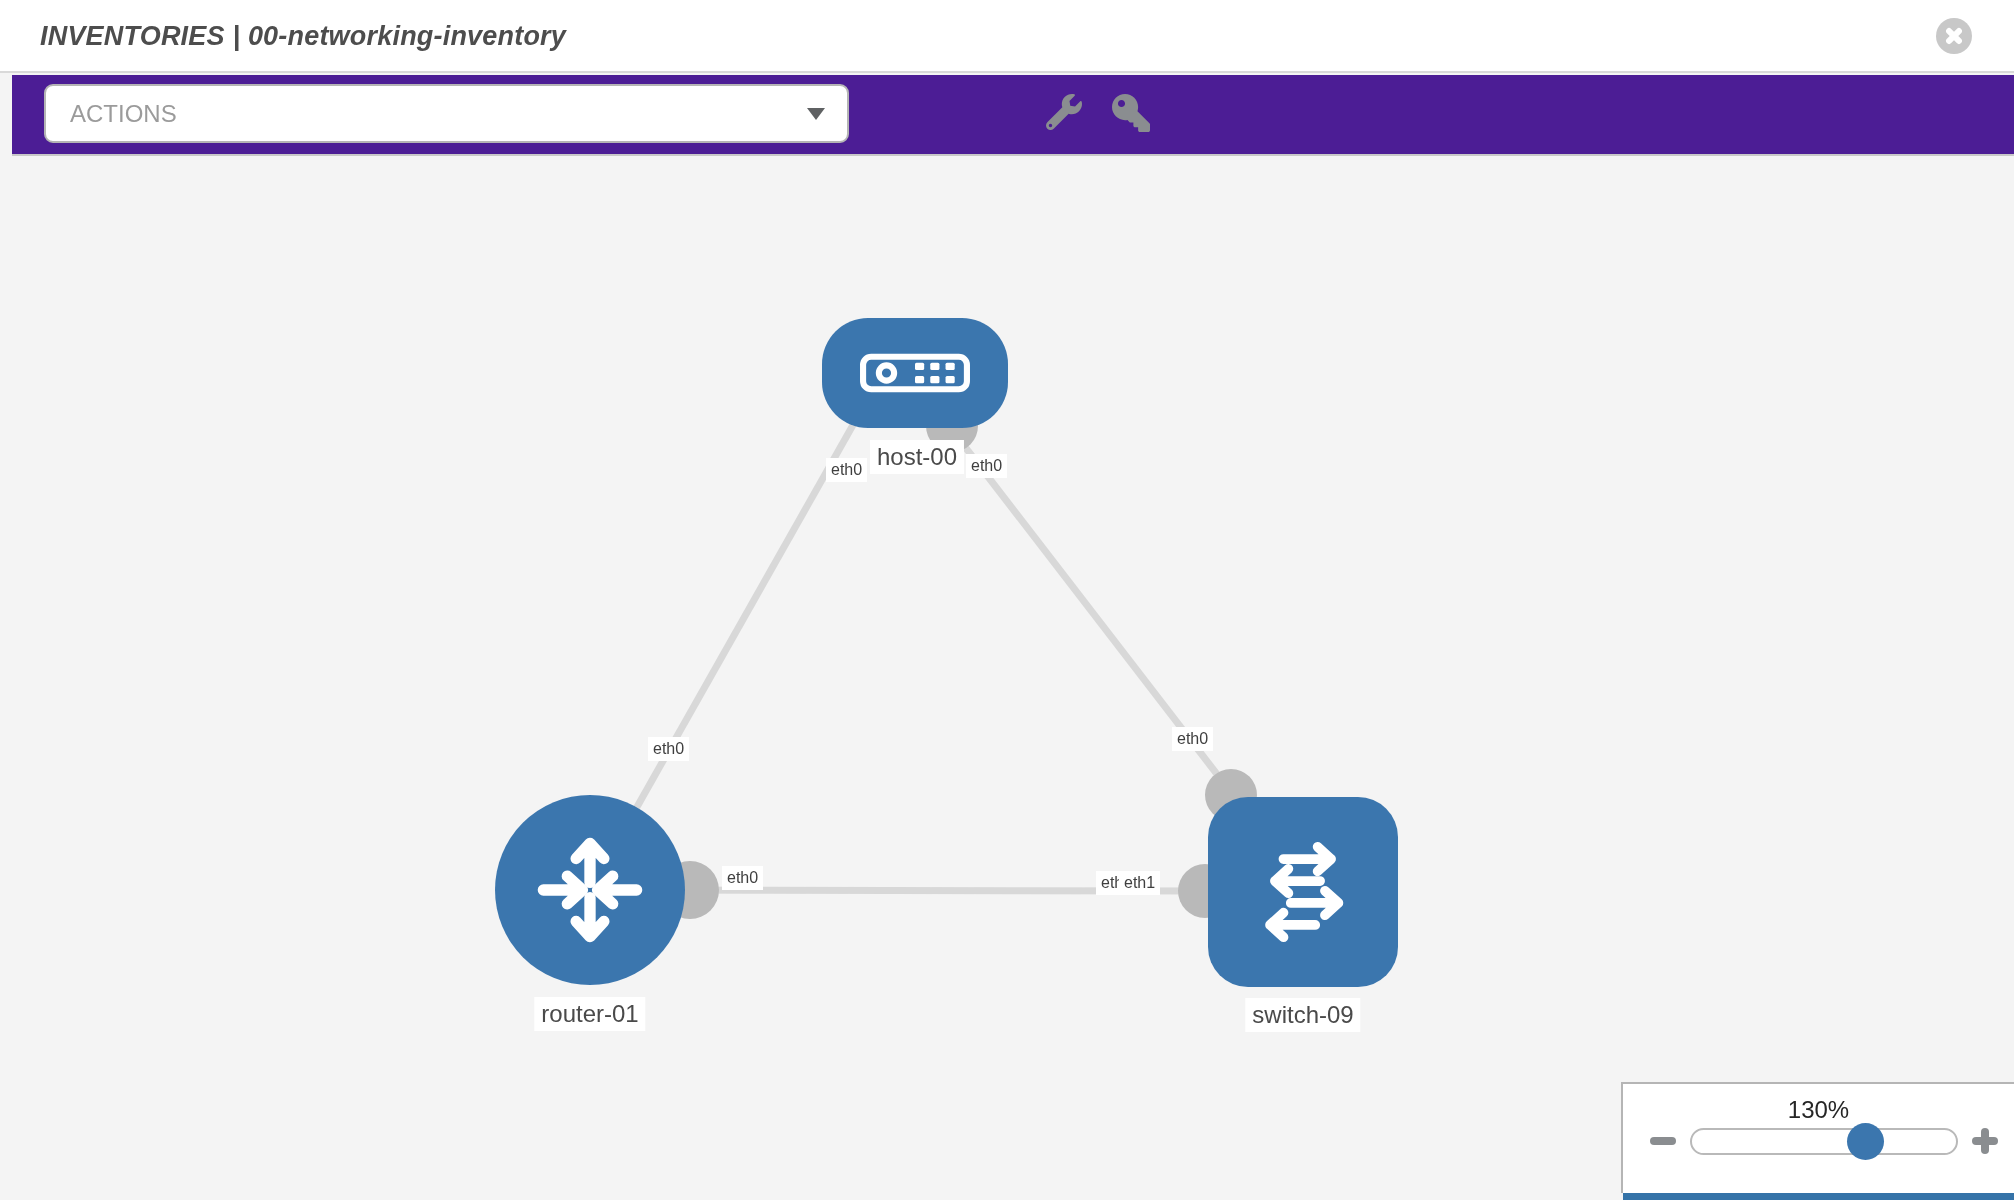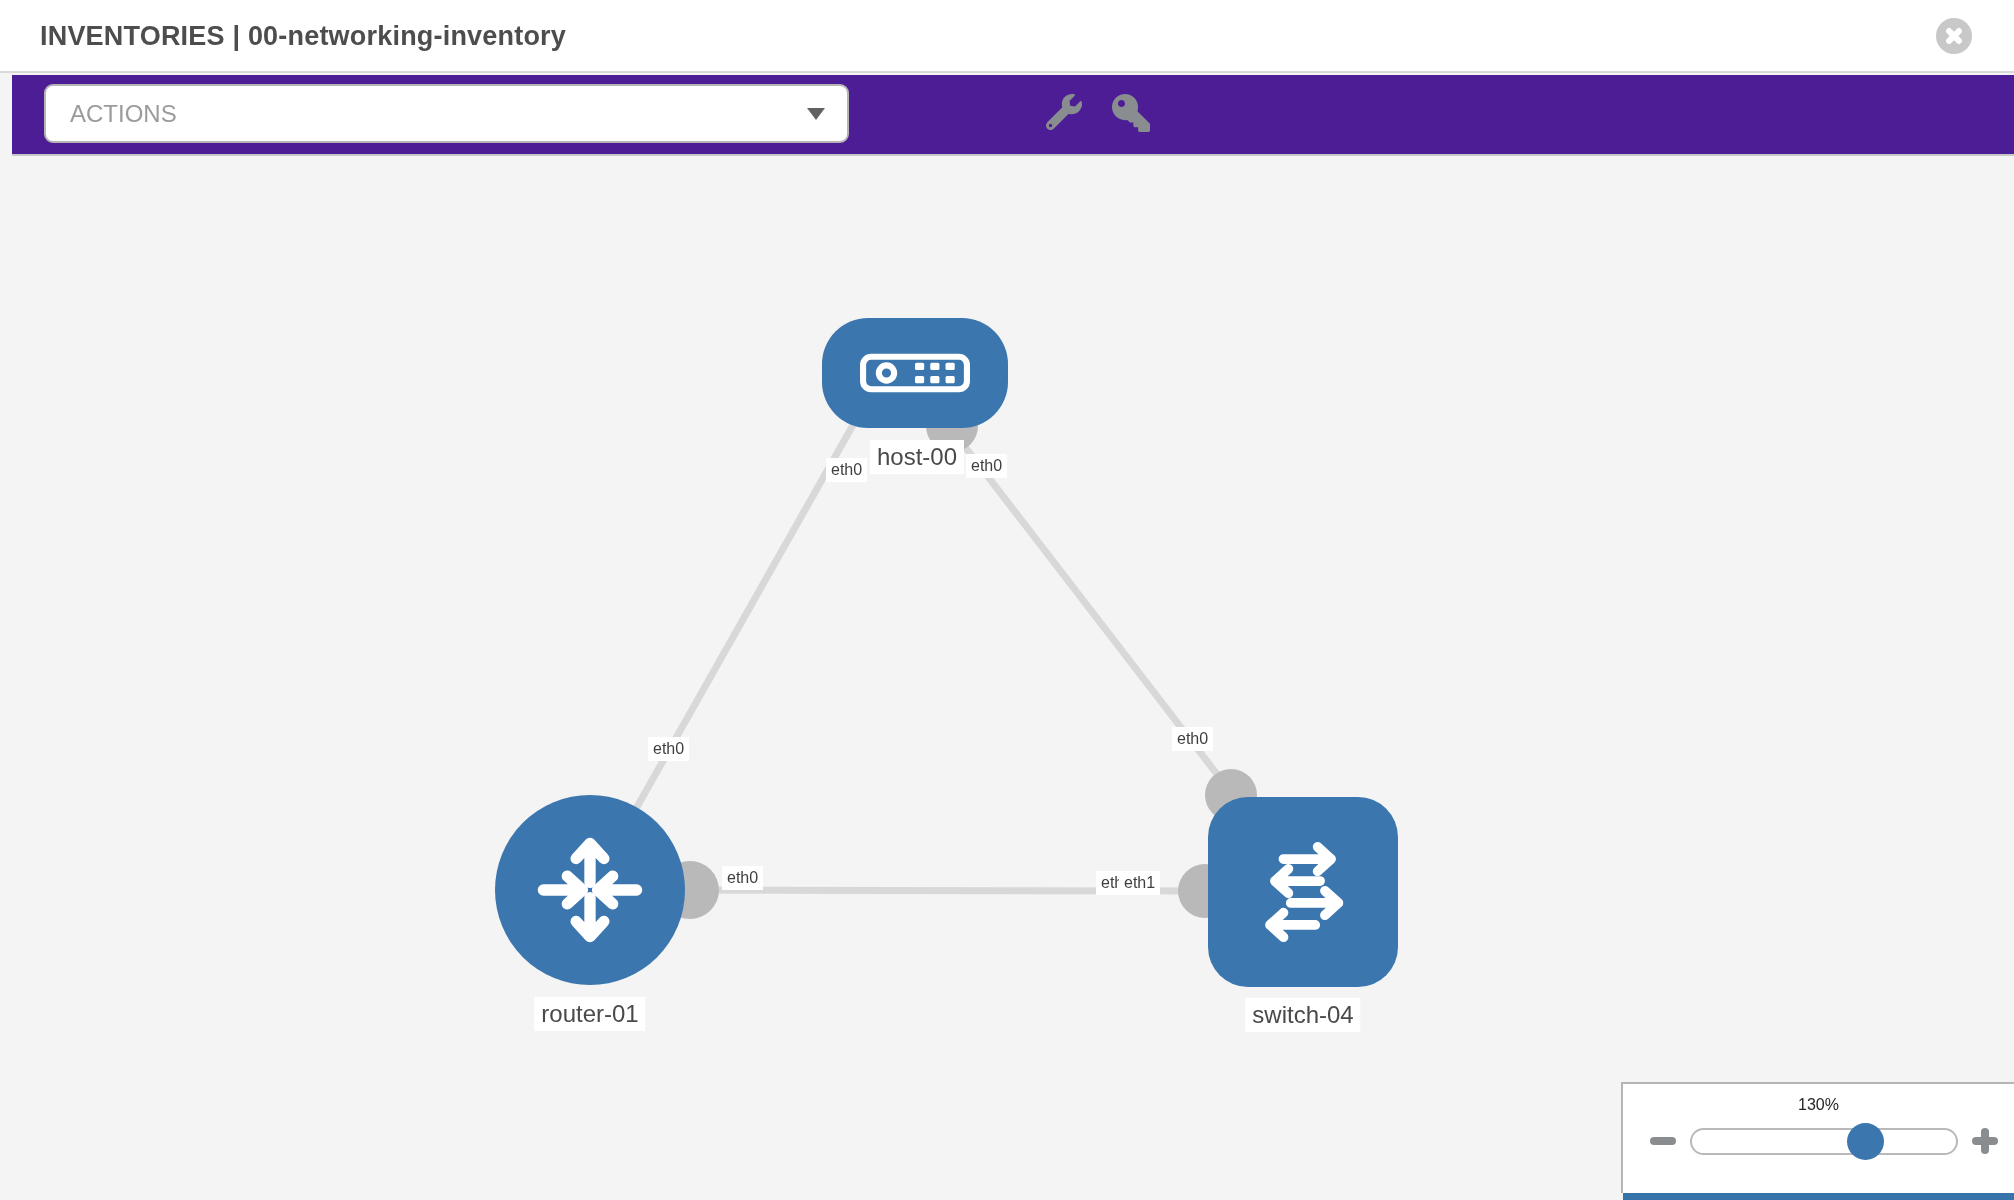--- a/index.html
+++ b/index.html
@@ -6,21 +6,21 @@
   html, body { width: 2014px; height: 1200px; overflow: hidden; }
   body { font-family: "Liberation Sans", sans-serif; background: #f4f4f4; position: relative; }
 
   
   .header {
     position: absolute; left: 0; top: 0; width: 2014px; height: 73px;
     background: #ffffff; border-bottom: 2px solid #d9d9d9; z-index: 10;
   }
   .page-title {
     position: absolute; left: 40px; top: 50%; transform: translateY(-50%);
-    font-size: 27px; font-weight: bold; color: #4d4d4d; letter-spacing: 0.2px;
+    font-size: 27px; font-weight: bold; color: #4d4d4d; letter-spacing: 0.2px; font-style: italic;
   }
   .close-btn {
     position: absolute; right: 42px; top: 18px; width: 36px; height: 36px;
     border-radius: 50%; background: #c8c8c8; cursor: pointer;
   }
   .close-icon { position: absolute; inset: 0; }
   .close-icon::before, .close-icon::after {
     content: ""; position: absolute; left: 50%; top: 50%;
     width: 20px; height: 6px; background: #ffffff; border-radius: 3px;
   }
@@ -86,21 +86,21 @@
   .if-rs-switch-b  { left: 1119px; top: 871px; z-index: 5; }
 
   
   .zoom-panel {
     position: absolute; left: 1621px; top: 1082px; width: 393px; height: 111px;
     background: #ffffff; border: 2px solid #b5b5b5; border-right: none; border-bottom: none;
     z-index: 6;
   }
   .zoom-percent {
     position: absolute; left: 0; top: 12px; width: 100%; text-align: center;
-    font-size: 16px; color: #262626;
+    font-size: 24px; color: #262626;
   }
   .zoom-minus {
     position: absolute; left: 27px; top: 53px; width: 26px; height: 8px;
     background: #8a8d90; border-radius: 4px; cursor: pointer;
   }
   .zoom-plus { position: absolute; left: 349px; top: 44px; width: 26px; height: 26px; cursor: pointer; }
   .zoom-plus::before, .zoom-plus::after { content: ""; position: absolute; background: #8a8d90; border-radius: 4px; }
   .zoom-plus::before { left: 0; top: 9px; width: 26px; height: 8px; }
   .zoom-plus::after  { left: 9px; top: 0; width: 8px; height: 26px; }
   .zoom-track {
@@ -192,21 +192,21 @@
       <path d="M34 23 L73 23 M62 13 L73 23 L62 33"></path>
       <path d="M64 41 L27 41 M38 31 L27 41 L38 51"></path>
       <path d="M40 59 L79 59 M68 49 L79 59 L68 69"></path>
       <path d="M60 77 L23 77 M34 67 L23 77 L34 87"></path>
     </svg>
   </span>
 </div>
 
 <span class="node-label lbl-host">host-00</span>
 <span class="node-label lbl-router">router-01</span>
-<span class="node-label lbl-switch">switch-04</span>
+<span class="node-label lbl-switch">switch-09</span>
 
 <span class="iface-label if-host-left">eth0</span>
 <span class="iface-label if-host-right">eth0</span>
 <span class="iface-label if-rh-mid">eth0</span>
 <span class="iface-label if-hs-switch">eth0</span>
 <span class="iface-label if-rs-router">eth0</span>
 <span class="iface-label if-rs-switch-a">eth0</span>
 <span class="iface-label if-rs-switch-b">eth1</span>
 
 <div class="zoom-panel">

